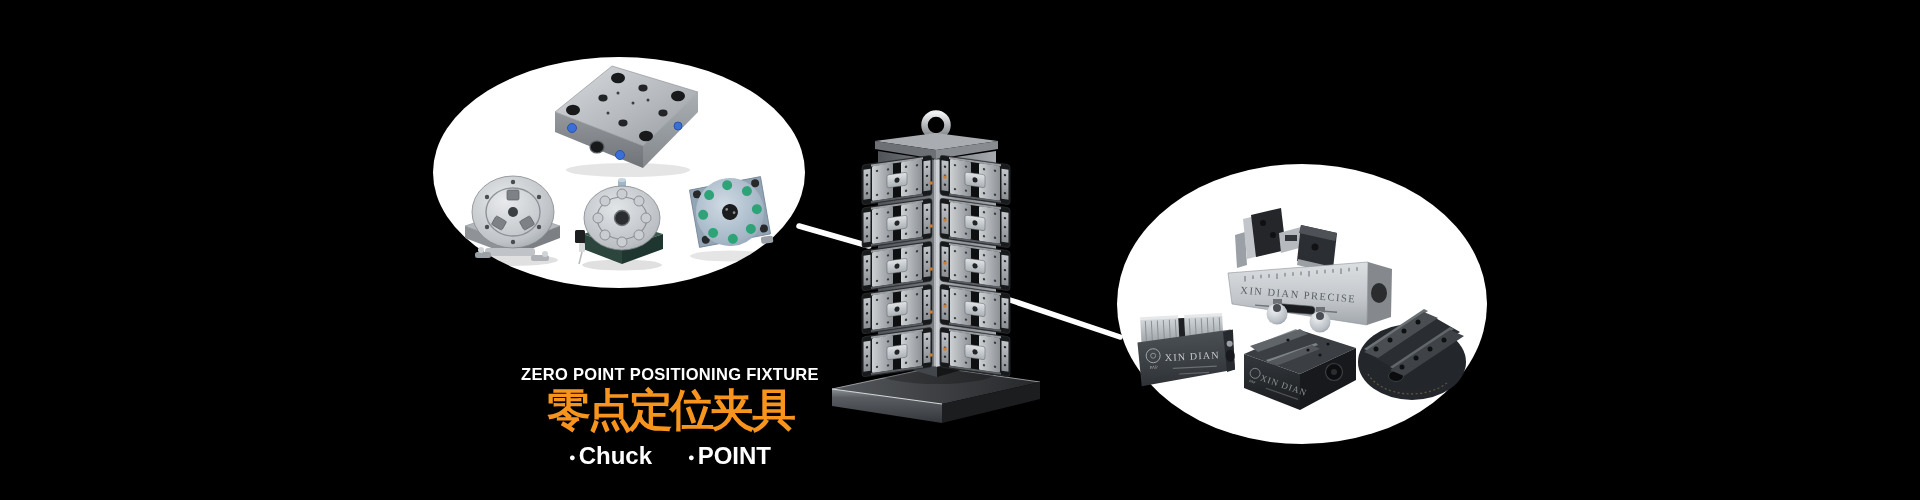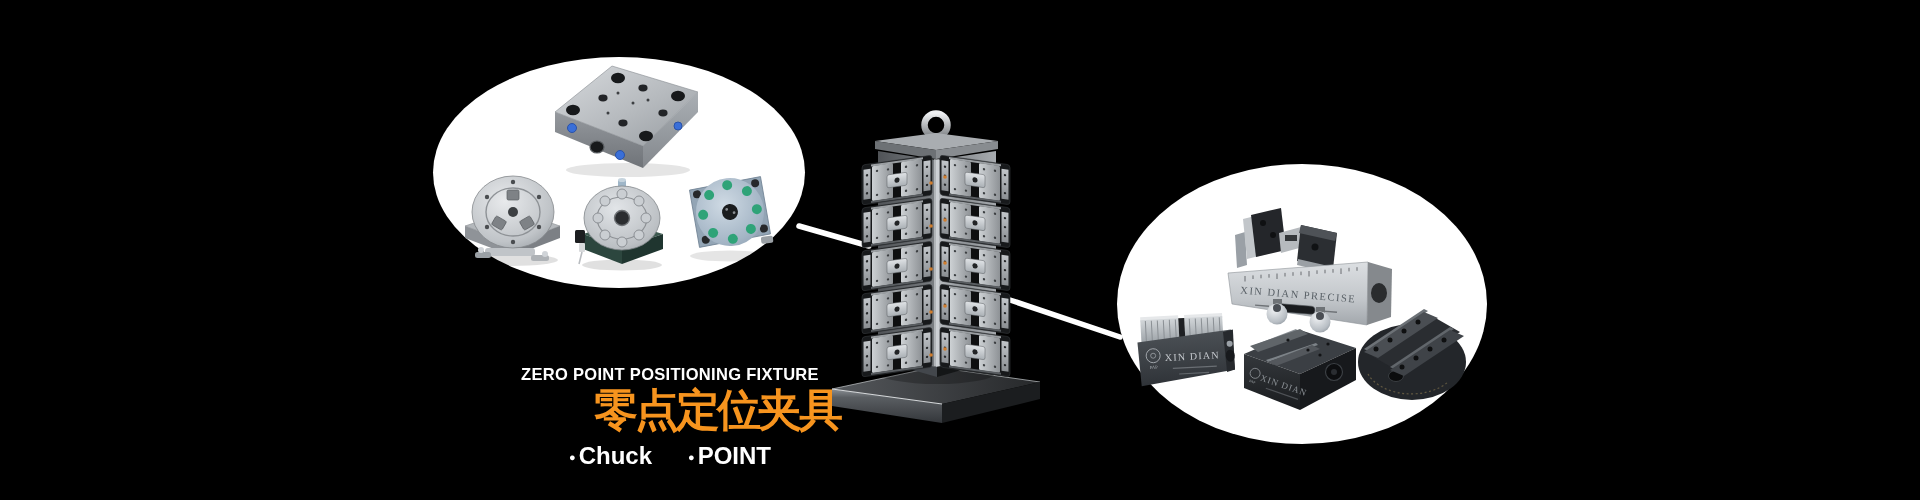--- a/index.html
+++ b/index.html
@@ -7,21 +7,21 @@
           font-family:"Liberation Sans","DejaVu Sans",sans-serif;}
   .ellipse{position:absolute;background:#fff;border-radius:50%;}
   .ellipse.left{left:433px;top:57px;width:372px;height:231px;}
   .ellipse.right{left:1117px;top:164px;width:370px;height:280px;}
   .abs{position:absolute;}
   svg{display:block;overflow:visible;}
   .overlay{position:absolute;left:0;top:0;pointer-events:none;}
   .caption{position:absolute;left:500px;top:322px;width:340px;text-align:center;margin-top:43px;}
   .cap-en{font-size:16.5px;font-weight:700;color:#fff;letter-spacing:.3px;white-space:nowrap;}
   .cap-zh{font-size:44px;font-weight:700;color:#F7941E;letter-spacing:-3px;line-height:1.04;
-          margin-top:3px;white-space:nowrap;text-align:right;}
+          margin-top:3px;white-space:nowrap;}
   .cap-bullets{margin-top:9px;display:flex;justify-content:center;gap:36px;
                font-size:24px;font-weight:700;color:#fff;}
   .bi{display:inline-flex;align-items:center;}
   .mk{font-size:11px;margin-right:3px;transform:translateY(1px);}
   .engrave-lg{font-family:"Liberation Serif","DejaVu Serif",serif;font-size:10.5px;
               letter-spacing:1.5px;fill:#596066;}
   .engrave-sm{font-family:"Liberation Serif","DejaVu Serif",serif;font-size:10px;
               letter-spacing:1.2px;fill:#c6cacf;}
   .engrave-dk{font-family:"Liberation Serif","DejaVu Serif",serif;font-size:9px;
               letter-spacing:1px;fill:#8b9095;}

